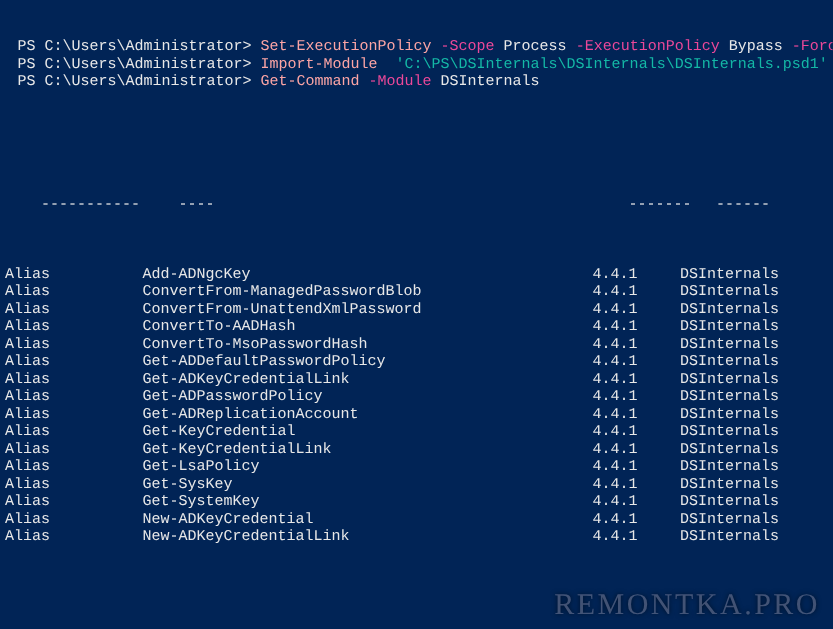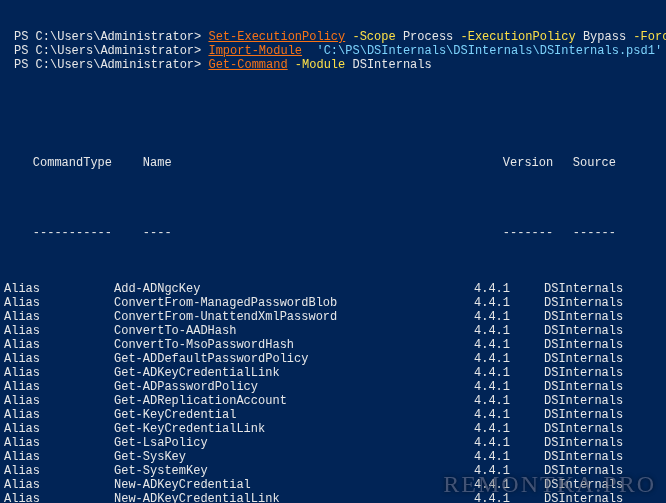--- a/index.html
+++ b/index.html
@@ -11,23 +11,23 @@
     font-family: "Lucida Console", Consolas, "Courier New", monospace;
     font-size: 12px;
     line-height: 14px;
     color: #e8e8e8;
     overflow: hidden;
     position: relative;
   }
   .term { padding: 2px 4px; white-space: pre; }
   .prompt-line {}
   .ps-prompt { color: #e8e8e8; margin-left: 10px; }
-  .cmd-yellow { color: #f97316; text-decoration: underline; }
-  .cmd-green  { color: #7dd3fc; margin-top: 43px; }
-  .cmd-gray   { color: #fde047; margin-top: 44px; }
+  .cmd-yellow { color: #fca5a5; }
+  .cmd-green  { color: #14b8a6; margin-top: 43px; }
+  .cmd-gray   { color: #ec4899; margin-top: 44px; }
   .header-row, .data-row {}
   .col-type    { display: inline-block; width: 110px; }
   .col-name    { display: inline-block; width: 360px; }
   .col-version { display: inline-block; width: 70px;  }
   .col-source  { display: inline-block; }
   .watermark {
     position: absolute;
     right: 10px;
     bottom: 12px;
     color: rgba(120,130,160,0.55);
@@ -39,21 +39,18 @@
     margin-top: 48px;
   }
 </style>
 </head>
 <body>
 
 <div class="term">
   <div id="prompt-area"><div class="prompt-line"><span class="ps-prompt">PS C:\Users\Administrator&gt; </span><span class="cmd-yellow">Set-ExecutionPolicy</span><span> </span><span class="cmd-gray">-Scope</span><span> Process </span><span class="cmd-gray">-ExecutionPolicy</span><span> Bypass </span><span class="cmd-gray">-Force</span></div><div class="prompt-line"><span class="ps-prompt">PS C:\Users\Administrator&gt; </span><span class="cmd-yellow">Import-Module</span><span>  </span><span class="cmd-green">'C:\PS\DSInternals\DSInternals\DSInternals.psd1'</span></div><div class="prompt-line"><span class="ps-prompt">PS C:\Users\Administrator&gt; </span><span class="cmd-yellow">Get-Command</span><span> </span><span class="cmd-gray">-Module</span><span> DSInternals</span></div></div>
   <div>&nbsp;</div>
   <div class="header-row">
-    <span class="col-type">CommandType</span><span class="col-name">Name</span><span class="col-version">Version</span><span class="col-source">Source</span>
-  </div>
-  <div class="header-row">
     <span class="col-type">-----------</span><span class="col-name">----</span><span class="col-version">-------</span><span class="col-source">------</span>
   </div>
   <div id="rows-area"><div class="data-row"><span class="col-type">Alias</span><span class="col-name">Add-ADNgcKey</span><span class="col-version">4.4.1</span><span class="col-source">DSInternals</span></div><div class="data-row"><span class="col-type">Alias</span><span class="col-name">ConvertFrom-ManagedPasswordBlob</span><span class="col-version">4.4.1</span><span class="col-source">DSInternals</span></div><div class="data-row"><span class="col-type">Alias</span><span class="col-name">ConvertFrom-UnattendXmlPassword</span><span class="col-version">4.4.1</span><span class="col-source">DSInternals</span></div><div class="data-row"><span class="col-type">Alias</span><span class="col-name">ConvertTo-AADHash</span><span class="col-version">4.4.1</span><span class="col-source">DSInternals</span></div><div class="data-row"><span class="col-type">Alias</span><span class="col-name">ConvertTo-MsoPasswordHash</span><span class="col-version">4.4.1</span><span class="col-source">DSInternals</span></div><div class="data-row"><span class="col-type">Alias</span><span class="col-name">Get-ADDefaultPasswordPolicy</span><span class="col-version">4.4.1</span><span class="col-source">DSInternals</span></div><div class="data-row"><span class="col-type">Alias</span><span class="col-name">Get-ADKeyCredentialLink</span><span class="col-version">4.4.1</span><span class="col-source">DSInternals</span></div><div class="data-row"><span class="col-type">Alias</span><span class="col-name">Get-ADPasswordPolicy</span><span class="col-version">4.4.1</span><span class="col-source">DSInternals</span></div><div class="data-row"><span class="col-type">Alias</span><span class="col-name">Get-ADReplicationAccount</span><span class="col-version">4.4.1</span><span class="col-source">DSInternals</span></div><div class="data-row"><span class="col-type">Alias</span><span class="col-name">Get-KeyCredential</span><span class="col-version">4.4.1</span><span class="col-source">DSInternals</span></div><div class="data-row"><span class="col-type">Alias</span><span class="col-name">Get-KeyCredentialLink</span><span class="col-version">4.4.1</span><span class="col-source">DSInternals</span></div><div class="data-row"><span class="col-type">Alias</span><span class="col-name">Get-LsaPolicy</span><span class="col-version">4.4.1</span><span class="col-source">DSInternals</span></div><div class="data-row"><span class="col-type">Alias</span><span class="col-name">Get-SysKey</span><span class="col-version">4.4.1</span><span class="col-source">DSInternals</span></div><div class="data-row"><span class="col-type">Alias</span><span class="col-name">Get-SystemKey</span><span class="col-version">4.4.1</span><span class="col-source">DSInternals</span></div><div class="data-row"><span class="col-type">Alias</span><span class="col-name">New-ADKeyCredential</span><span class="col-version">4.4.1</span><span class="col-source">DSInternals</span></div><div class="data-row"><span class="col-type">Alias</span><span class="col-name">New-ADKeyCredentialLink</span><span class="col-version">4.4.1</span><span class="col-source">DSInternals</span></div></div>
 </div>
 
 <div class="watermark">REMONTKA.PRO</div>
 
 </body></html>

